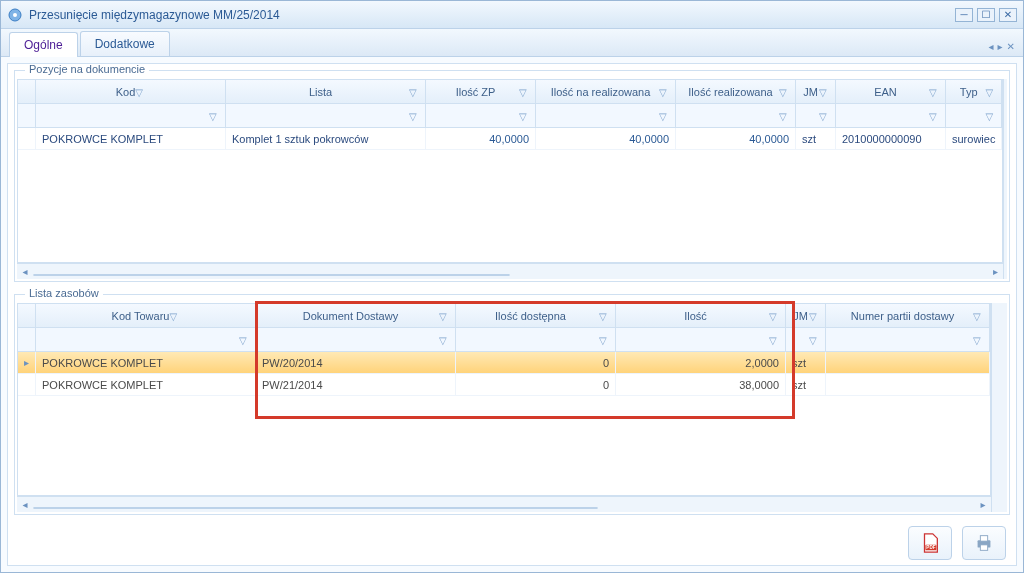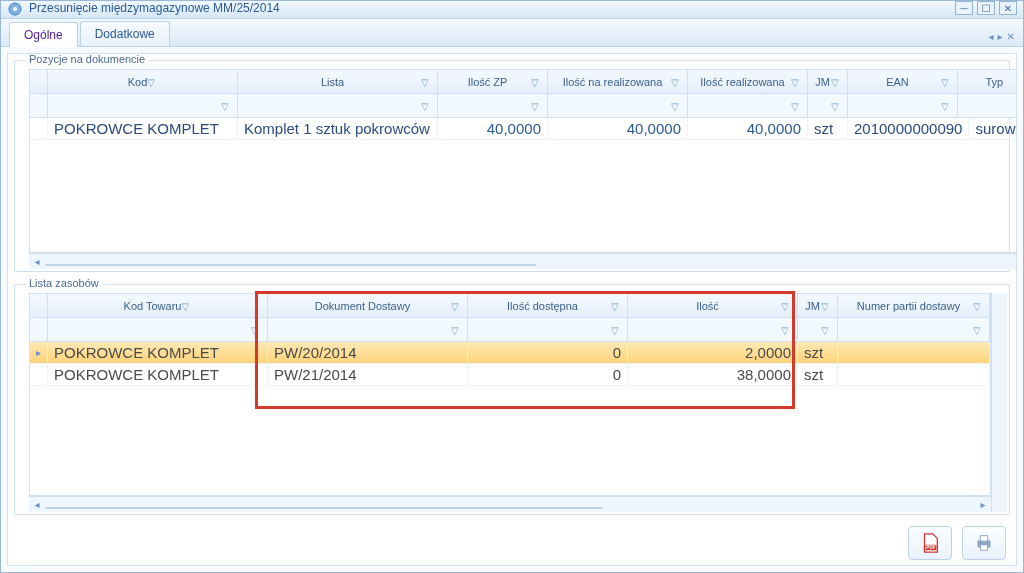--- a/index.html
+++ b/index.html
@@ -6,23 +6,23 @@
   html, body { margin:0; padding:0; height:100%; background:#fff; }
   .window {
     width:1024px; height:573px;
     border:1px solid #9ab7d6;
     background: linear-gradient(#e9f2fb,#dce9f6 30px,#f7fbff 30px,#f7fbff);
     position:relative;
     display:flex; flex-direction:column;
   }
   
   .titlebar {
-    height:18px;
+    height:28px;
     background: linear-gradient(#f2f8fe,#d7e7f6);
-    display:flex; 
+    display:flex; align-items:center;
     padding:0 6px;
     border-bottom:1px solid #bcd2e9;
   }
   .titlebar .gear {
     width:16px; height:16px; margin-right:6px;
     display:flex; align-items:center; justify-content:center;
   }
   .titlebar .title { font-size:12px; color:#2b5a95; }
   .titlebar .spacer { flex:1; }
   .win-btn { width:18px; height:14px; margin-left:4px; border:1px solid #94b4d5; background:#eaf2fb; display:flex; align-items:center; justify-content:center; font-size:10px; color:#3a6aa4; cursor:pointer; }
@@ -66,21 +66,21 @@
     margin:6px;
     border:1px solid #cfe0f1;
     position:relative;
     display:flex; flex-direction:column;
   }
   .group-title {
     position:absolute; top:-8px; left:10px;
     background:#fff; padding:0 4px;
     font-size:11px; color:#4a6b93;
   }
-  .grid-wrap { margin:8px 2px 2px 14px; display:flex; flex-direction:column;border-radius:15px; }
+  .grid-wrap { margin:8px 2px 2px 2px; display:flex; flex-direction:column;border-radius:15px; }
   
   .grid { display:flex; flex-direction:column; border:1px solid #cfe0f1; min-height:0; }
   .grid-head, .grid-row, .grid-filter {
     display:flex; align-items:stretch;
   }
   .grid-head .cell {
     background:linear-gradient(#f4f9ff,#e4effa);
     border-right:1px solid #cfe0f1;
     border-bottom:1px solid #cfe0f1;
     font-size:11px; color:#3d5f89;
@@ -100,21 +100,21 @@
     border-right:1px solid #cfe0f1;
     border-bottom:1px solid #cfe0f1;
     height:24px;
     display:flex; align-items:center; justify-content:flex-end;
     padding:0 6px;
   }
   .grid-row .cell {
     border-right:1px solid #eef4fb;
     border-bottom:1px solid #eef4fb;
     height:22px;
-    font-size:15px;
+    font-size:11px;
     color:#2b5a95;
     display:flex; align-items:center;
     padding:0 6px;
   }
   .grid-row.sel .cell {
     background:linear-gradient(#ffe9b5,#ffd37a);
     color:#4a4a4a;
   }
   .grid-row .cell.text { color:#2b4a7e; }
   .cell.num { justify-content:flex-end; }

